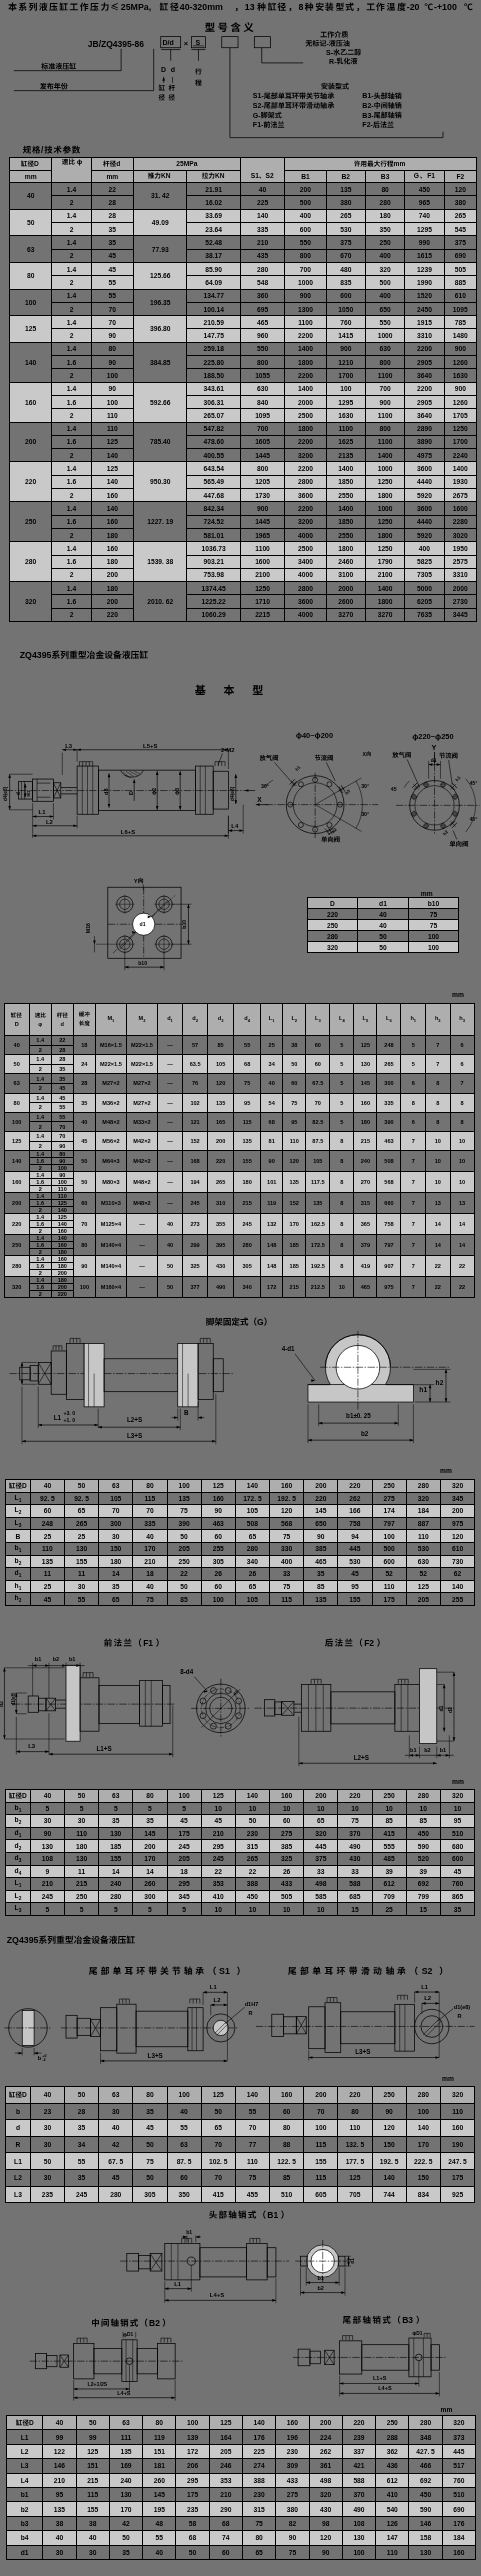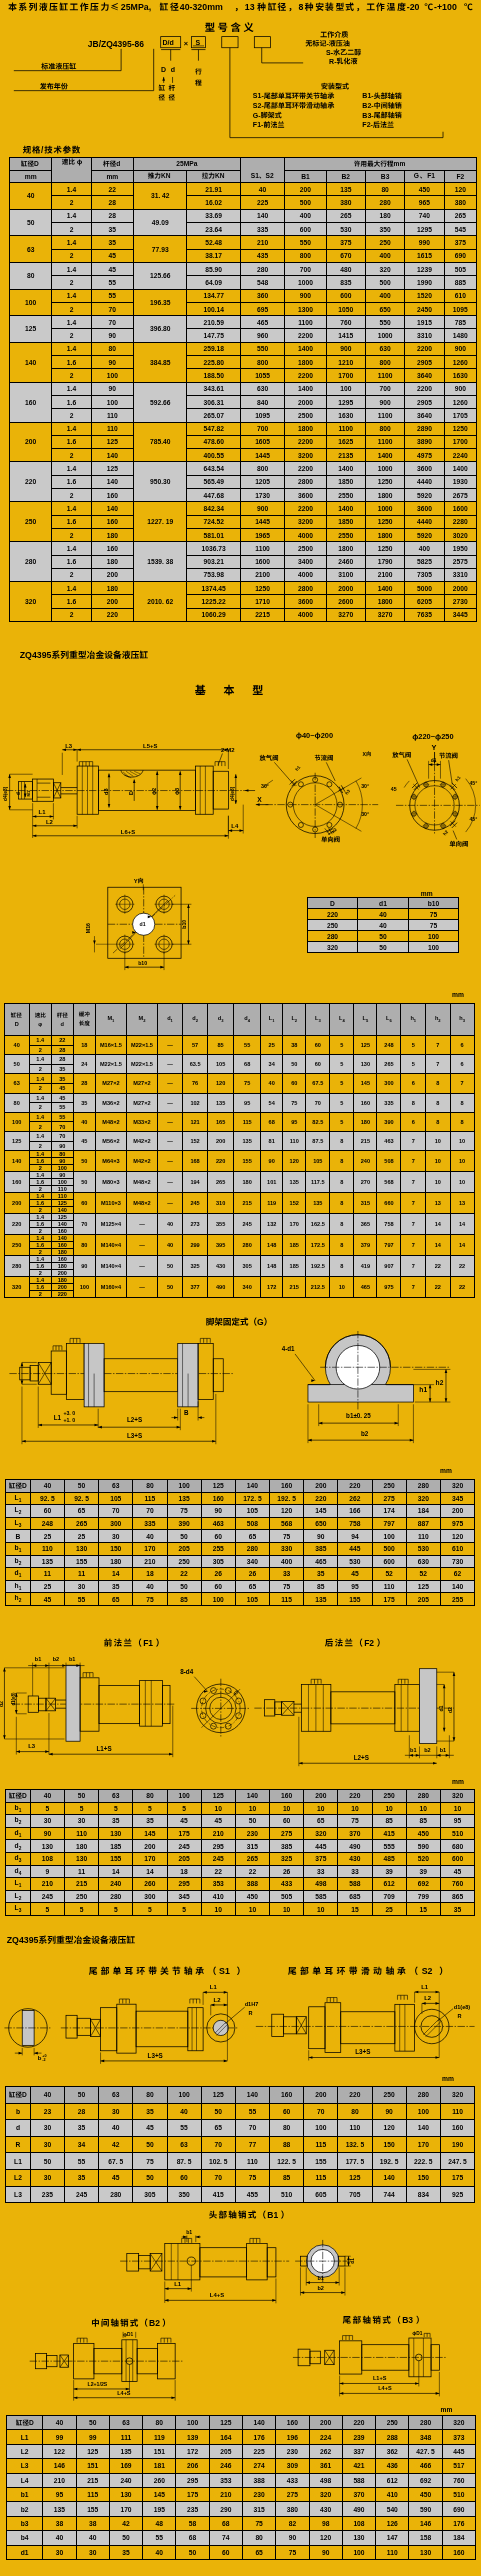--- a/index.html
+++ b/index.html
@@ -1,15 +1,15 @@
 <!DOCTYPE html>
 <html style="font-size:12px"><head><meta charset="utf-8">
 <style>
 html,body{margin:0;padding:0;background:#fff;}
-#page{position:relative;width:482px;height:2576px;background:#eab308;color:#000;
+#page{position:relative;width:482px;height:2576px;background:#737373;color:#000;
  font-family:"Liberation Sans",sans-serif;overflow:hidden;}
 .abs{position:absolute;}
 table{border-collapse:collapse;table-layout:fixed;}
 td{border:0.7px solid #000;padding:0;text-align:center;vertical-align:middle;
  overflow:hidden;white-space:nowrap;font-family:"Liberation Sans",sans-serif;}
 .t1 td{font-size:6.7px;font-weight:bold;}
 .t1{border:1.5px solid #000;}
 svg text{font-family:"Liberation Sans",sans-serif;fill:#000;}
 .g{background:#c9c9c9;}
 .h{background:#aeaeae;}

